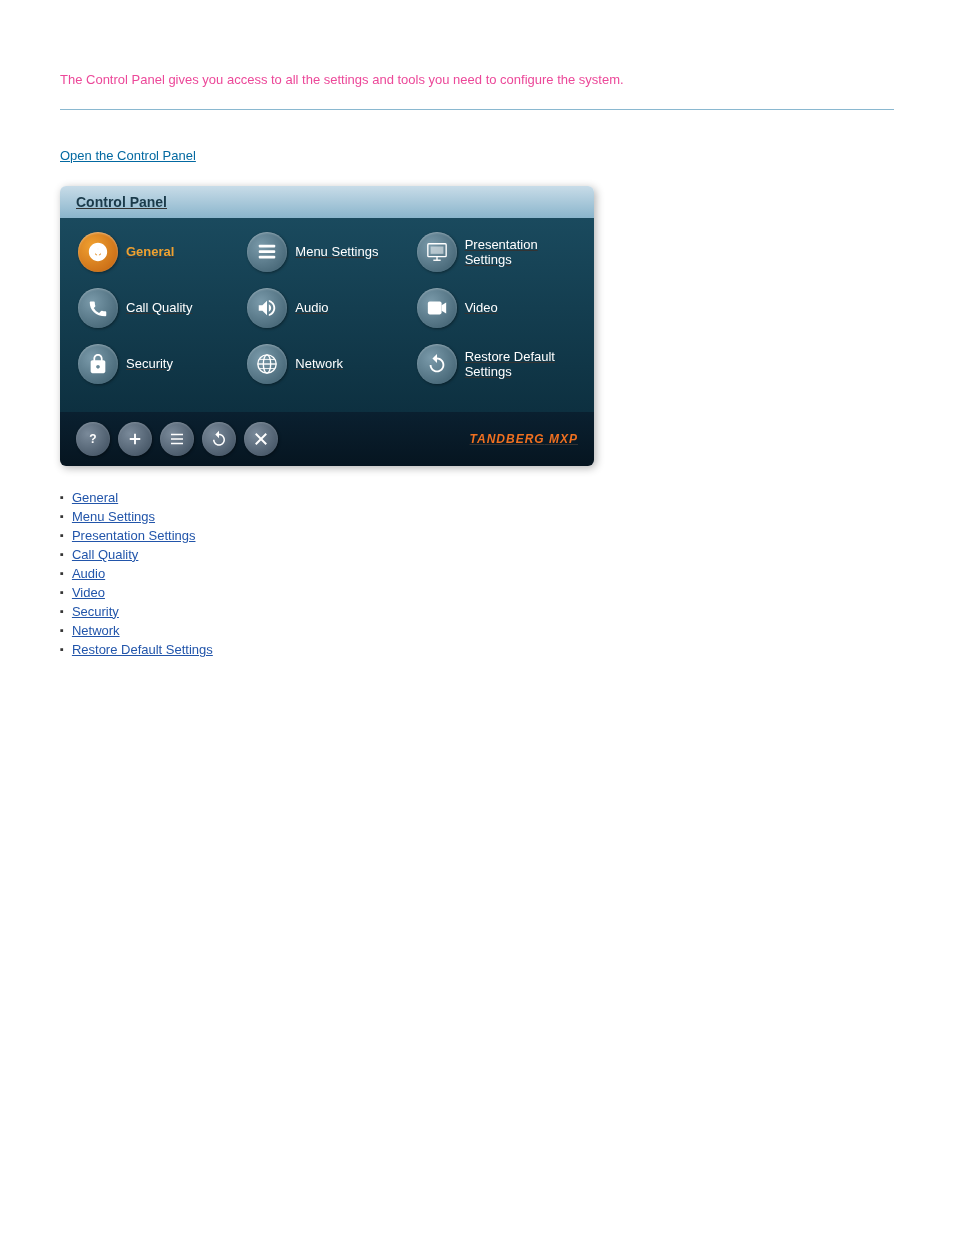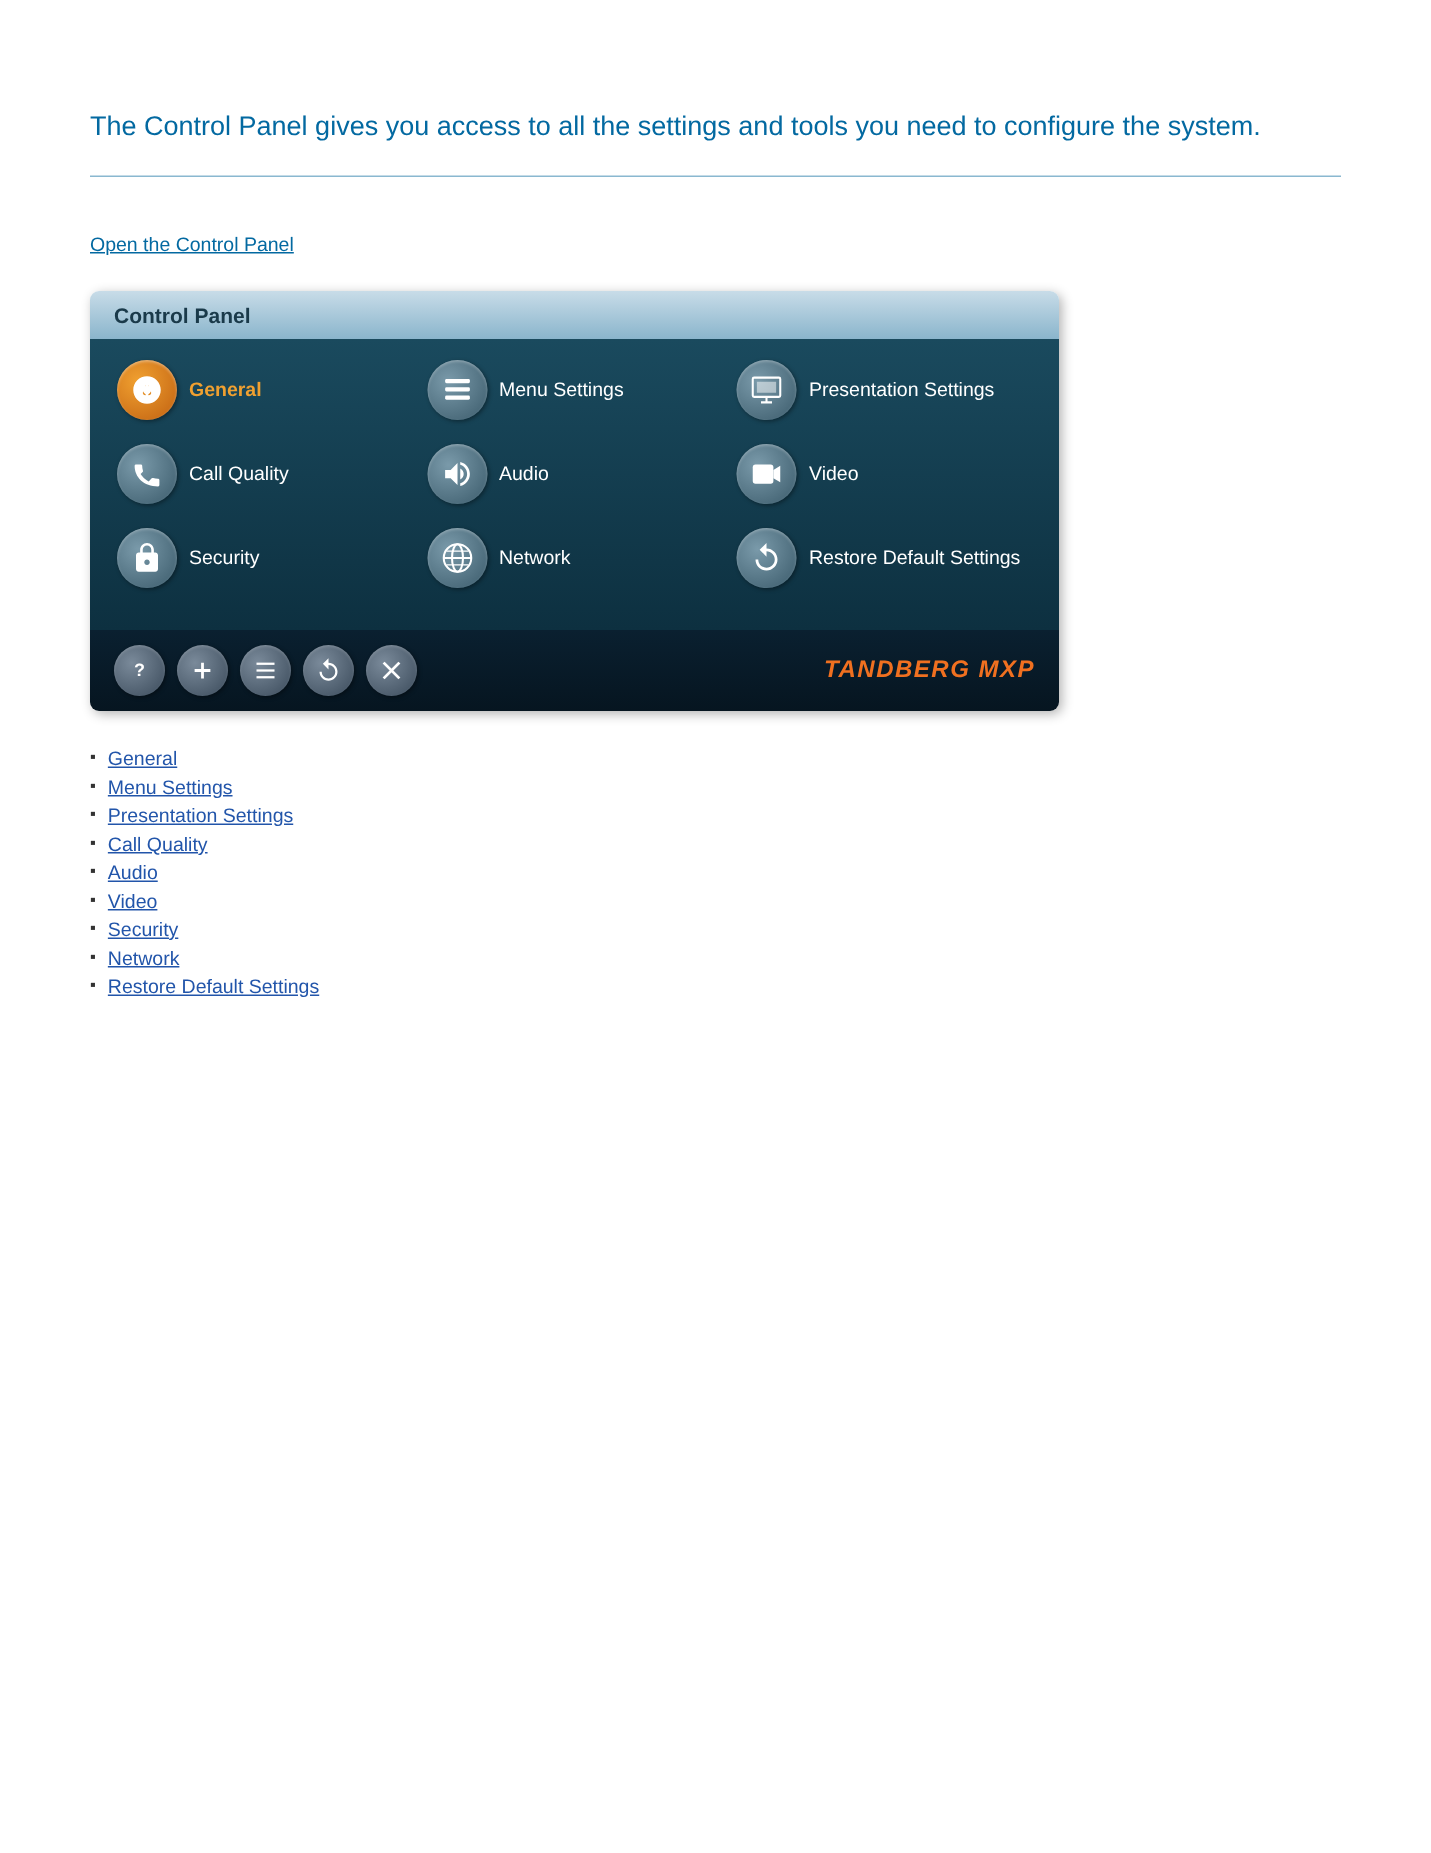--- a/index.html
+++ b/index.html
@@ -15,22 +15,22 @@
     .page-wrapper {
       padding: 30px 60px;
     }
 
     .top-text-block {
       margin-top: 40px;
       margin-bottom: 10px;
     }
 
     .top-text-block p {
-      font-size: 18px;
-      color: #0369a1;
+      font-size: 13px;
+      color: #ec4899;
       line-height: 1.6;
     }
 
     .divider {
       border: none;
       border-top: 1px solid #8ab8d0;
       margin: 18px 0;
     }
 
     .intro-text {
@@ -46,24 +46,25 @@
       font-size: 13px;
       cursor: pointer;
     }
 
     .control-panel-wrapper {
       margin: 22px 0 24px 0;
     }
 
     
     .control-panel {
-      width: 646px;
+      width: 534px;
       border-radius: 6px;
       overflow: hidden;
       box-shadow: 2px 2px 8px rgba(0,0,0,0.3);
+      text-decoration: underline;
     }
 
     .cp-header {
       background: linear-gradient(to bottom, #c8dce8, #8ab5cc);
       padding: 8px 16px;
       font-size: 14px;
       font-weight: bold;
       color: #1a3a4a;
     }
 
@@ -139,21 +140,21 @@
       border-radius: 50%;
       background: radial-gradient(circle at 35% 35%, #7a8a9a, #3a4a5a);
       display: flex;
       align-items: center;
       justify-content: center;
       cursor: pointer;
       box-shadow: inset 0 1px 2px rgba(255,255,255,0.2), 1px 1px 3px rgba(0,0,0,0.4);
     }
 
     .tandberg-logo {
-      font-size: 16px;
+      font-size: 12px;
       font-weight: bold;
       color: #ffffff;
       letter-spacing: 1px;
     }
 
     .tandberg-logo span {
       color: #f07020;
       font-style: italic;
     }
 

